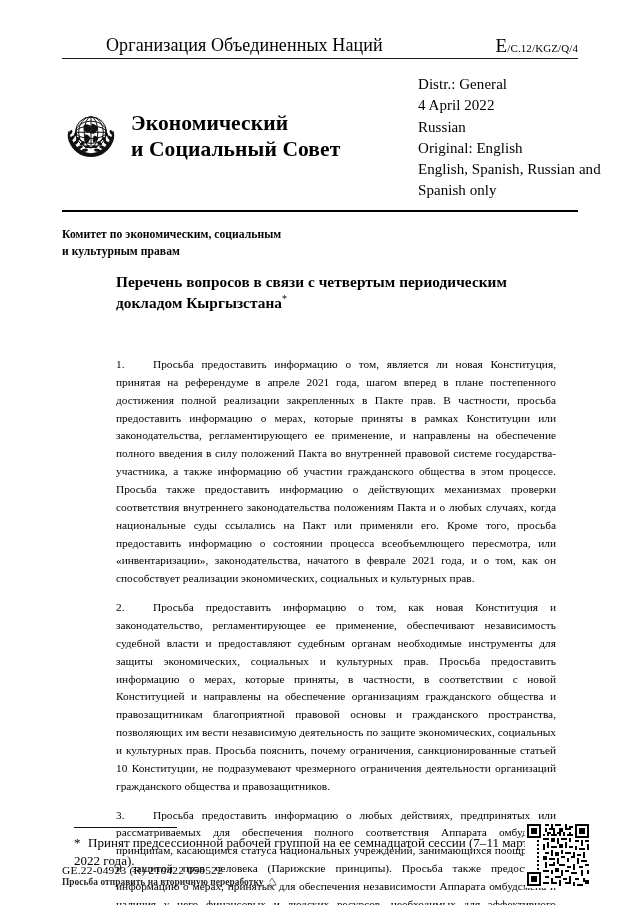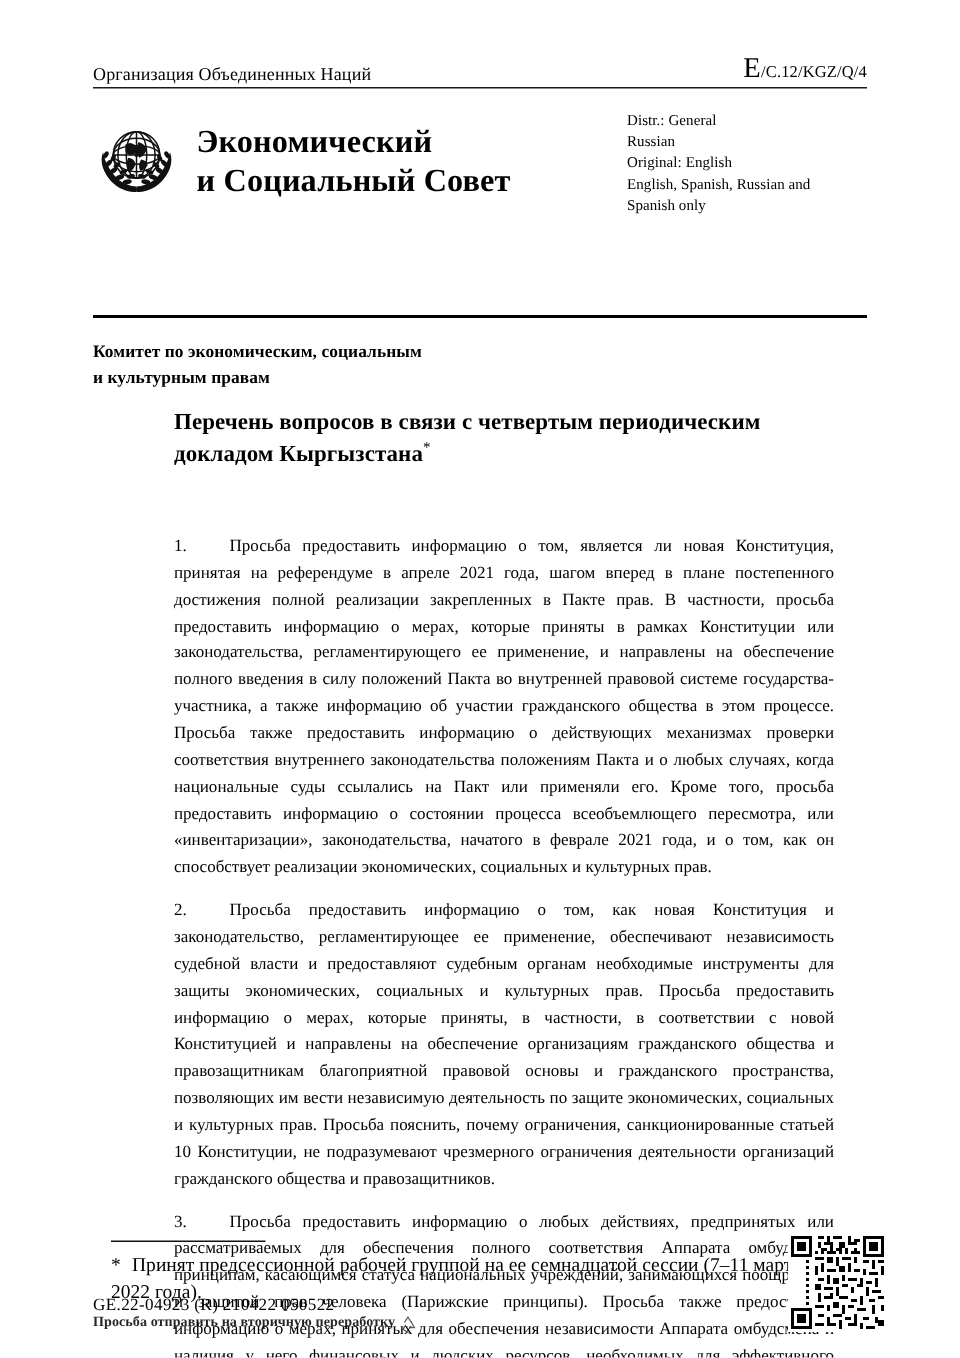--- a/index.html
+++ b/index.html
@@ -32,24 +32,25 @@
     top: 36px;
     width: 516px;
   }
   .mast-top {
     display: flex;
     align-items: flex-end;
     justify-content: space-between;
     padding-bottom: 2px;
   }
   .org-name {
-    font-size: 12px;
+    font-size: 18px;
     line-height: 1.1;
     letter-spacing: .1px;
     white-space: nowrap;
+    margin-left: 44px;
   }
   .symbol {
     white-space: nowrap;
     text-align: right;
     line-height: 1;
     padding-bottom: 1px;
   }
   .symbol .sym-big {
     font-size: 19px;
     letter-spacing: .2px;
@@ -88,21 +89,21 @@
     letter-spacing: .1px;
     padding-top: 2px;
   }
   .big-title span { display: block; }
 
   .distr {
     flex: 0 0 160px;
     width: 160px;
     margin-left: 2px;
     padding-top: 6px;
-    font-size: 10px;
+    font-size: 15px;
     line-height: 1.42;
     letter-spacing: .05px;
   }
   .distr div { white-space: nowrap; }
 
   
   .rule-thick {
     position: absolute;
     left: 62px;
     top: 210px;
@@ -315,20 +316,21 @@
         </svg>
       </div>
 
       <div class="big-title">
         <span>Экономический</span>
         <span>и Социальный Совет</span>
       </div>
 
       <div class="distr">
         <div>Distr.: General</div>
+        <div>4 April 2022</div>
         <div>Russian</div>
         <div>Original: English</div>
         <div>English, Spanish, Russian and</div>
         <div>Spanish only</div>
       </div>
 
     </div>
   </div>
 
   <div class="rule-thick"></div>

